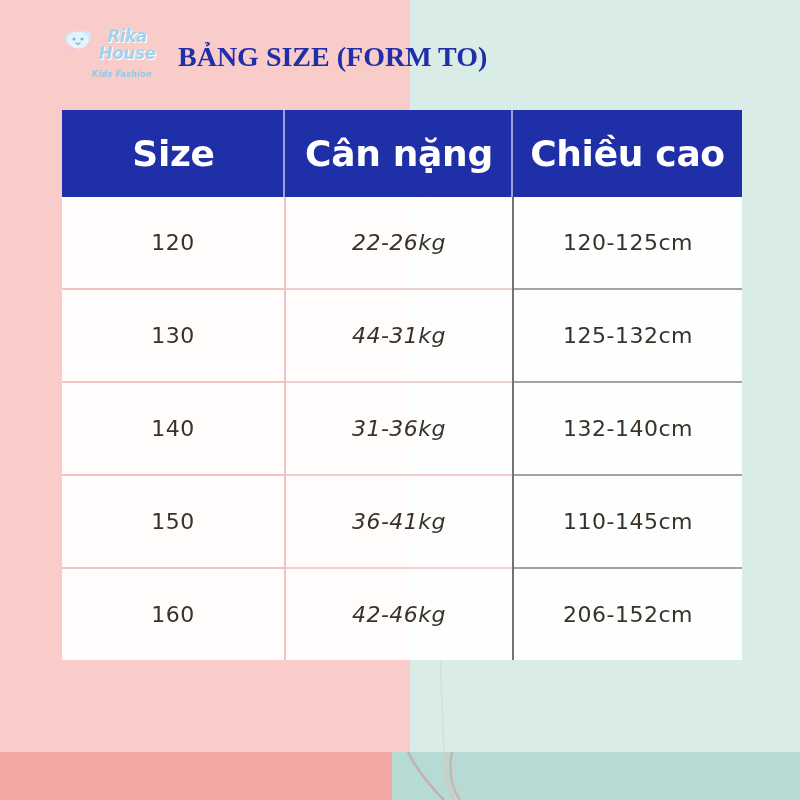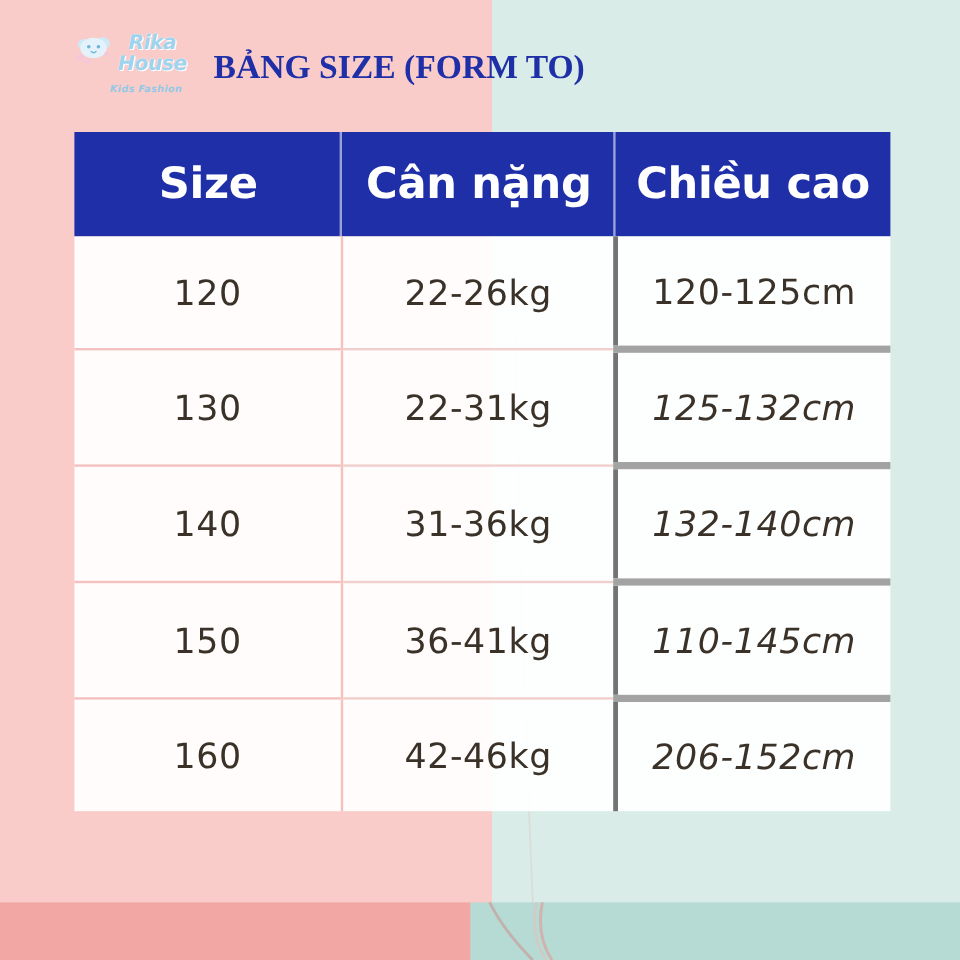--- a/index.html
+++ b/index.html
@@ -151,34 +151,34 @@
   }
   .size-table thead th:last-child {
     box-shadow: none;
   }
 
   .size-table tbody td {
     height: 91px;
     background: rgba(255,255,255,0.93);
     color: #3a3228;
     font-family: "DejaVu Sans", sans-serif;
-    font-size: 29px;
+    font-size: 22px;
     font-weight: normal;
     text-align: center;
     vertical-align: middle;
     padding: 0;
     letter-spacing: 0.5px;
   }
   
   .size-table tbody td.col1 { border-right: 2px solid #f3c2c0; }
-  .size-table tbody td.col2 { border-right: 4px solid #737373; }
+  .size-table tbody td.col2 { border-right: 2px solid #737373; font-style: italic; }
   
   .size-table tbody tr + tr td.col1 { border-top: 2px solid #f3c2c0; }
   .size-table tbody tr + tr td.col2 { border-top: 2px solid #f0cfcc; }
-  .size-table tbody tr + tr td.col3 { border-top: 6px solid #a3a3a3; font-style: italic; }
+  .size-table tbody tr + tr td.col3 { border-top: 2px solid #a3a3a3; }
 </style>
 </head>
 <body>
 
 <div id="page">
 
   <div class="bg-layer">
     <div class="bg-pink"></div>
     <div class="bg-mint"></div>
     <div class="bg-bottom-pink"></div>
@@ -230,21 +230,21 @@
       </tr>
     </thead>
     <tbody>
       <tr>
         <td class="col1">120</td>
         <td class="col2">22-26kg</td>
         <td class="col3">120-125cm</td>
       </tr>
       <tr>
         <td class="col1">130</td>
-        <td class="col2">22-31kg</td>
+        <td class="col2">44-31kg</td>
         <td class="col3">125-132cm</td>
       </tr>
       <tr>
         <td class="col1">140</td>
         <td class="col2">31-36kg</td>
         <td class="col3">132-140cm</td>
       </tr>
       <tr>
         <td class="col1">150</td>
         <td class="col2">36-41kg</td>

